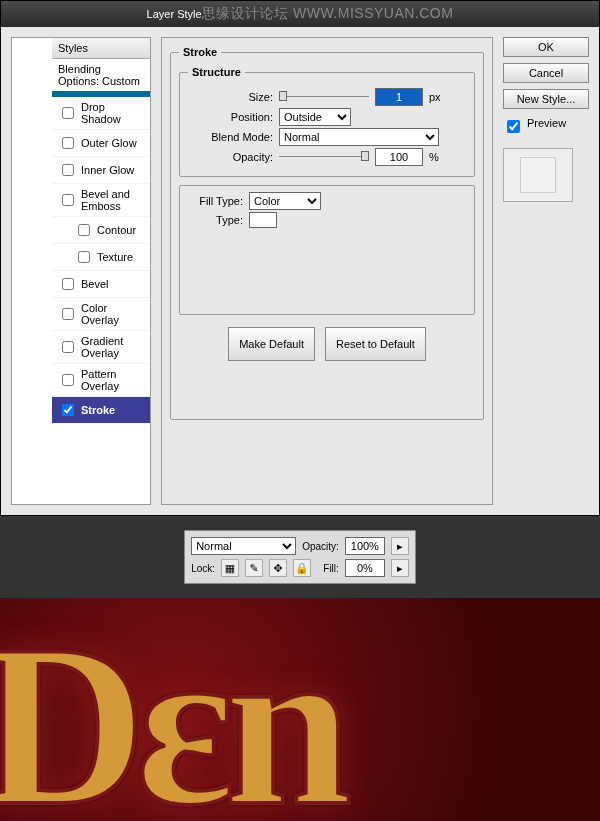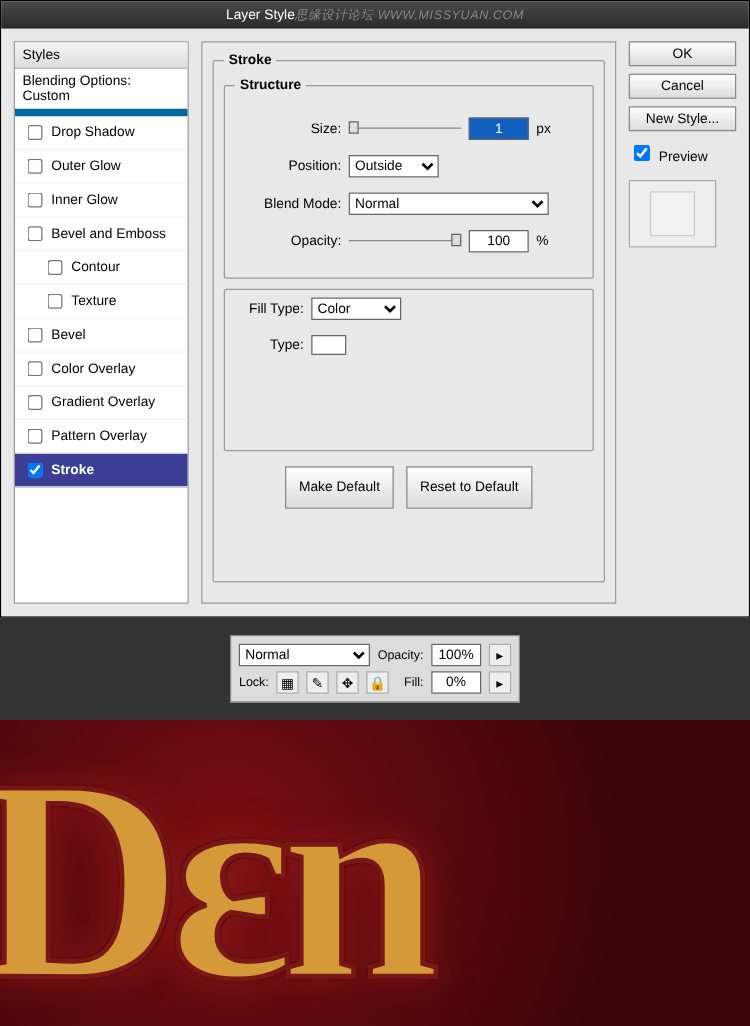--- a/index.html
+++ b/index.html
@@ -1,43 +1,43 @@
 <!DOCTYPE html>
 <html><head>
 <meta charset="utf-8">
 <style>
   * { box-sizing: border-box; font-family: Tahoma, Arial, sans-serif; font-size: 11px; }
   body { margin: 0; background: #333; width: 600px; }
   .dialog { width: 600px; background: #e8e8e8; border: 1px solid #000; }
   .titlebar { background: linear-gradient(#4a4a4a,#2a2a2a); color: #fff; padding: 4px 8px; font-size: 11px; display:flex; justify-content:center; align-items:center;}
-  .watermark { color:#888; font-size:10px; letter-spacing:0.5px;font-style:italic;}
+  .watermark { color:#888; font-size:14px; letter-spacing:0.5px;}
   .dlg-body { display:flex; padding:10px; gap:10px; background:#e8e8e8;}
-  .left-panel { width:140px; border:1px solid #999; background:#fff;}
+  .left-panel { width:140px; border:1px solid #999; background:#fff;padding-left:40px;}
   .panel-head { background: linear-gradient(#f5f5f5,#ddd); padding:4px 6px; border-bottom:1px solid #aaa; font-size:11px;}
   .blend-opt { padding:4px 6px; border-bottom:6px solid #0369a1; font-size:11px;}
   .style-row { display:flex; align-items:center; gap:4px; padding:4px 6px; font-size:11px; border-bottom:1px solid #f3f3f3;}
   .style-row.indent { padding-left:22px;}
   .style-row.active { background:#3b3e94; color:#fff;}
   .style-row input[type=checkbox]{ width:12px; height:12px;}
   .center-panel { flex:1; border:1px solid #999; background:#e8e8e8; padding:8px; position:relative;}
   fieldset { border:1px solid #999; border-radius:2px; margin:0 0 8px 0; padding:8px;}
   legend { font-size:11px; padding:0 4px; font-weight:bold;}
-  .ctrl-row { display:flex; align-items:center; gap:6px; margin:12px 0;}
+  .ctrl-row { display:flex; align-items:center; gap:6px; margin:2px 0;}
   .ctrl-row .lbl { width:85px; text-align:right; font-size:11px;}
   .slider { height:16px; flex:0 0 90px; position:relative; background:transparent;}
   .slider .track { position:absolute; left:0; right:0; top:7px; height:1px; background:#888;}
   .slider .thumb { position:absolute; top:2px; width:8px; height:10px; background:#ddd; border:1px solid #666;}
   .num-input { width:48px; height:18px; border:1px solid #666; background:#fff; text-align:center; font-size:11px; padding:1px;}
   .num-input.sel { background:#1060c0; color:#fff;}
   .sel { height:18px; border:1px solid #666; background:#fff; font-size:11px;}
   .btn { height:34px; background:linear-gradient(#fdfdfd,#dcdcdc); border:1px solid #888; font-size:11px; padding:2px 10px; cursor:pointer;}
   .btn-row { display:flex; gap:10px; justify-content:center; margin-top:12px;}
   .right-panel { width:86px; display:flex; flex-direction:column; gap:6px; align-items:stretch;}
   .right-panel .btn { width:100%; height:20px;}
-  .prev-row { display:flex; align-items:flex-end; gap:4px; font-size:11px; padding:2px 0;}
+  .prev-row { display:flex; align-items:flex-start; gap:4px; font-size:11px; padding:2px 0;}
   .swatch-big { width:70px; height:54px; border:1px solid #aaa; background:#eee; display:flex; align-items:center; justify-content:center; margin-top:4px;}
   .swatch-big .inner{ width:36px; height:36px; background:#f2f2f2; border:1px solid #ccc;}
   .color-swatch { width:28px; height:16px; border:1px solid #666; background:#fff;}
   .layerbar-wrap { padding:14px 0; display:flex; justify-content:center; background:#333;}
   .layerbar { background:#dcdcdc; border:1px solid #888; padding:4px 6px;}
   .layerbar .row { display:flex; align-items:center; gap:6px; padding:2px 0;}
   .layerbar .lbl { font-size:10px;}
   .layerbar .mini { width:18px; height:18px; border:1px solid #aaa; background:#eee; display:inline-flex; align-items:center; justify-content:center;}
   .preview-img { width:600px; height:270px; background:radial-gradient(circle at 30% 40%, #7a0f14, #3d0408 70%); position:relative; overflow:hidden;}
   .bigtext { position:absolute; left:-20px; bottom:10px; font-family: Georgia, 'Times New Roman', serif; font-size:230px; font-weight:bold; color:#d49a3a; letter-spacing:-10px;

